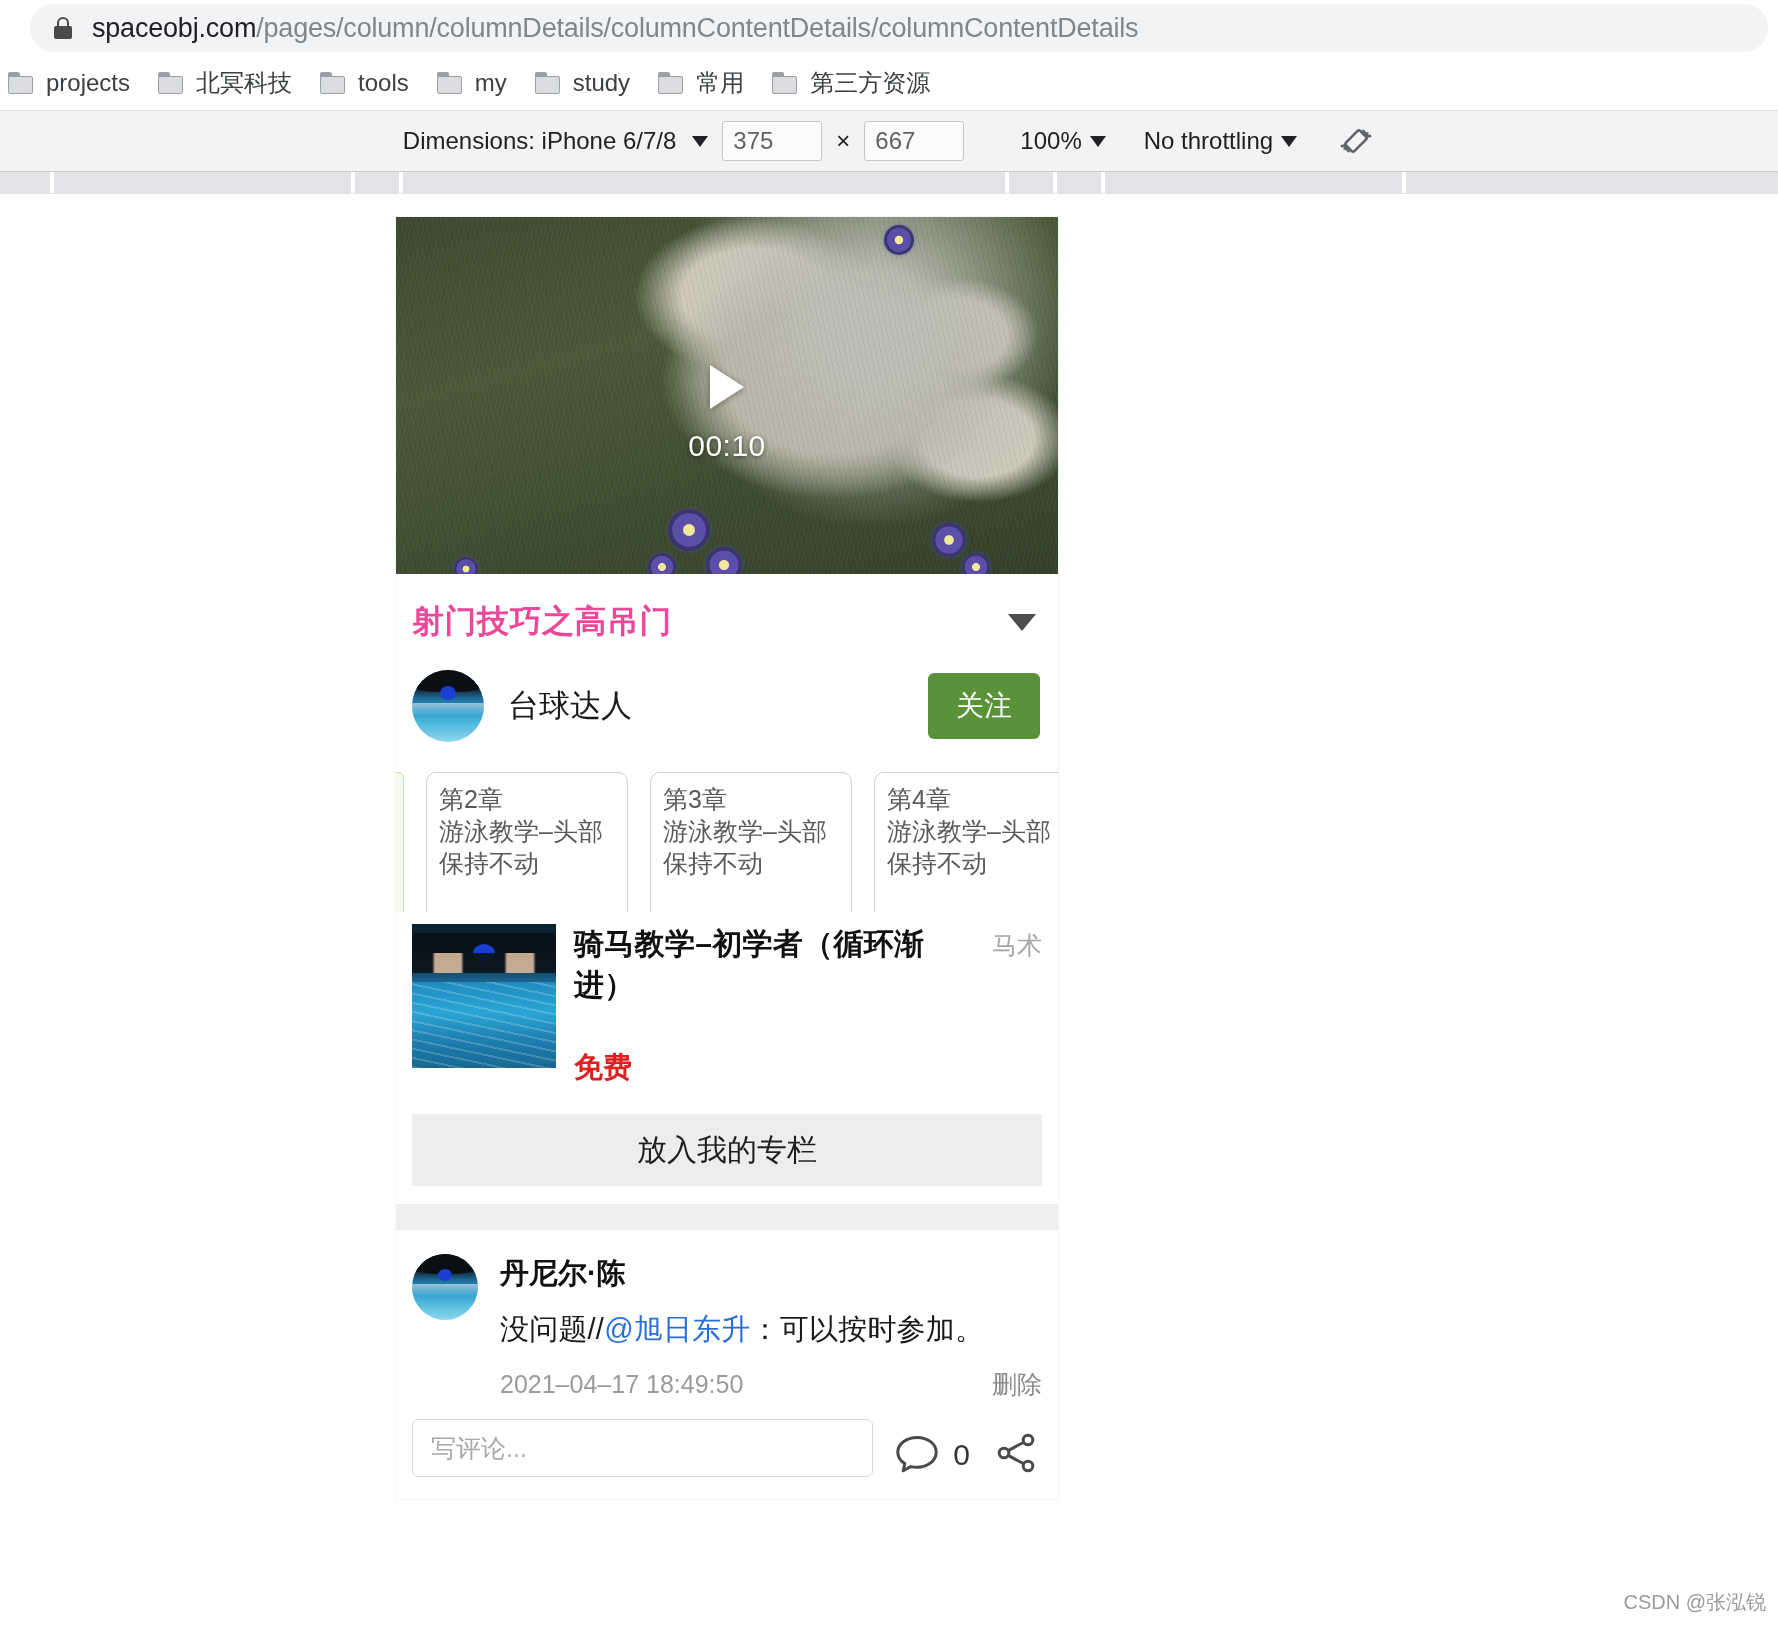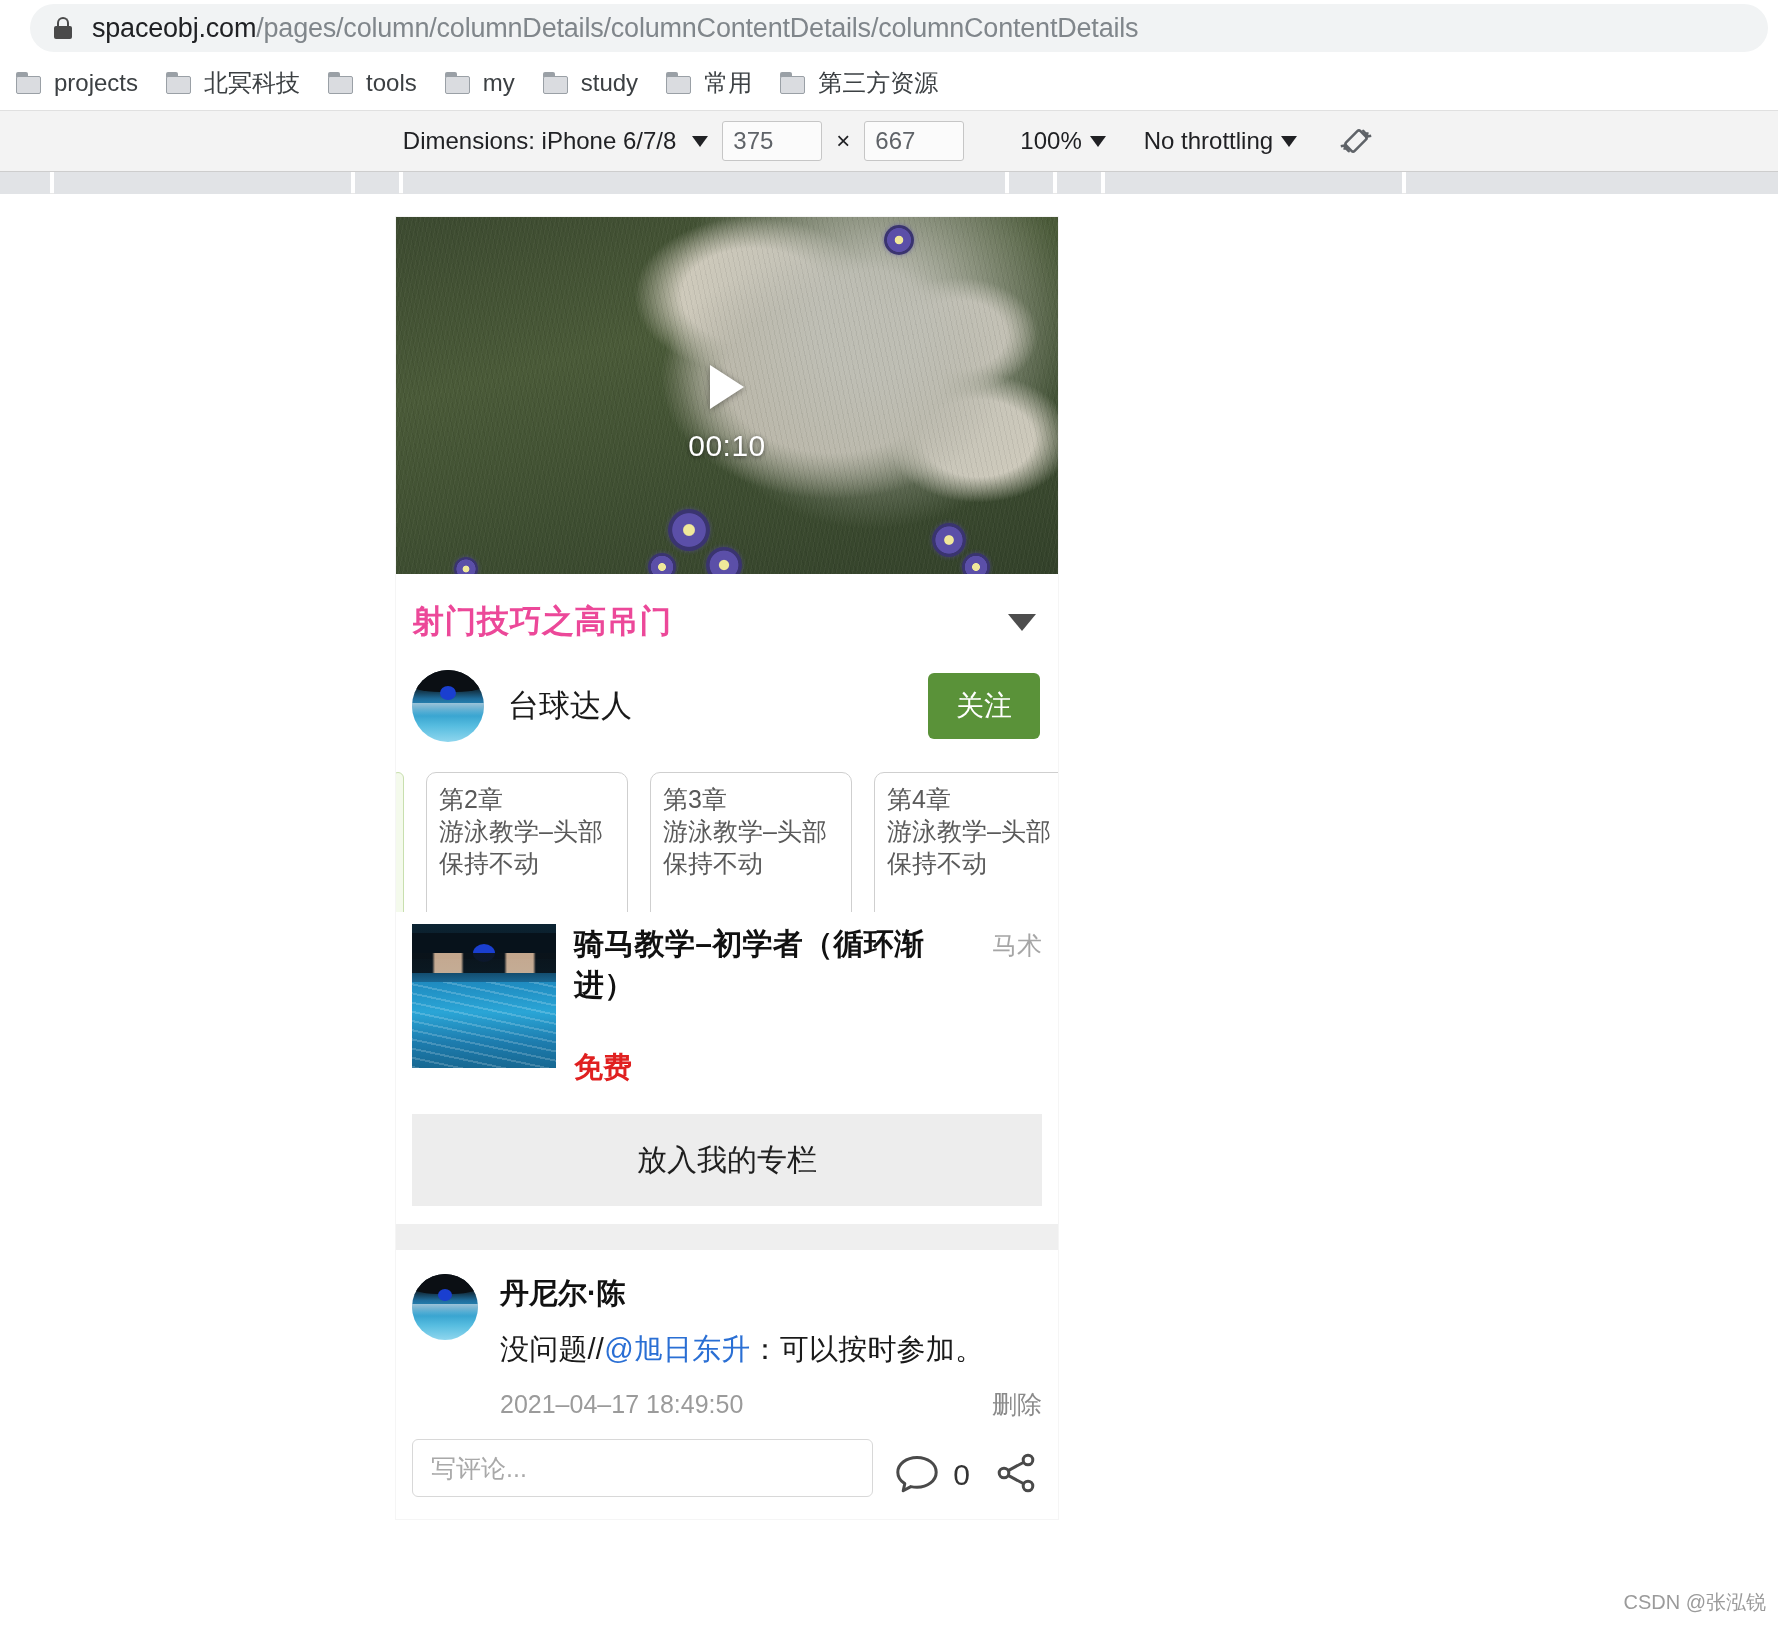--- a/index.html
+++ b/index.html
@@ -56,21 +56,21 @@
     color: #80868b;
     white-space: nowrap;
     letter-spacing: -0.2px;
   }
   .url-text .host { color: #202124; }
 
   .bookmarks-row {
     height: 54px;
     display: flex;
     align-items: center;
-    padding-left: 16px;
+    padding-left: 8px;
     gap: 0px;
   }
   .bm {
     display: flex;
     align-items: center;
     padding: 0 14px;
     height: 42px;
     cursor: default;
   }
   .bm:first-child { padding-left: 0; }
@@ -394,21 +394,21 @@
     margin-top: 42px;
     font-size: 29px;
     font-weight: bold;
     color: #e02020;
   }
 
   
   .add-column-wrap { padding: 10px 16px 18px 16px; }
   .add-column-btn {
     width: 100%;
-    height: 92px;
+    height: 72px;
     background: #ededed;
     border: none;
     font-size: 30px;
     color: #1f1f1f;
     cursor: pointer;
     font-family: "Liberation Sans", sans-serif;
   }
 
   .section-gap { height: 26px; background: #efefef; }
 

